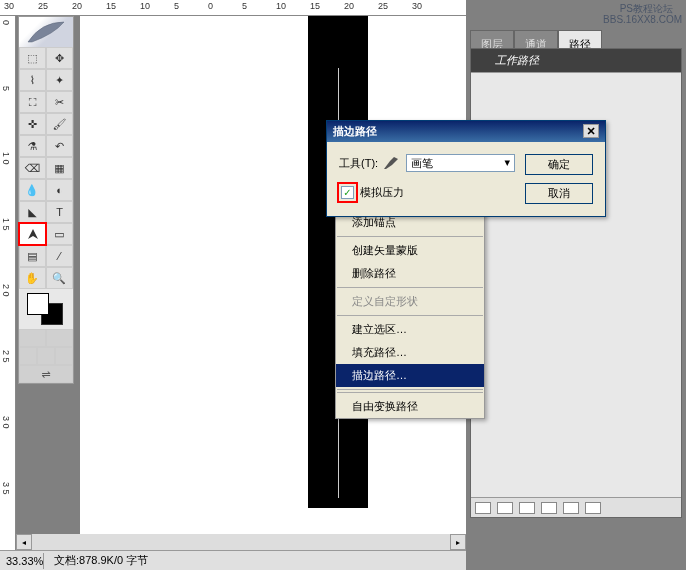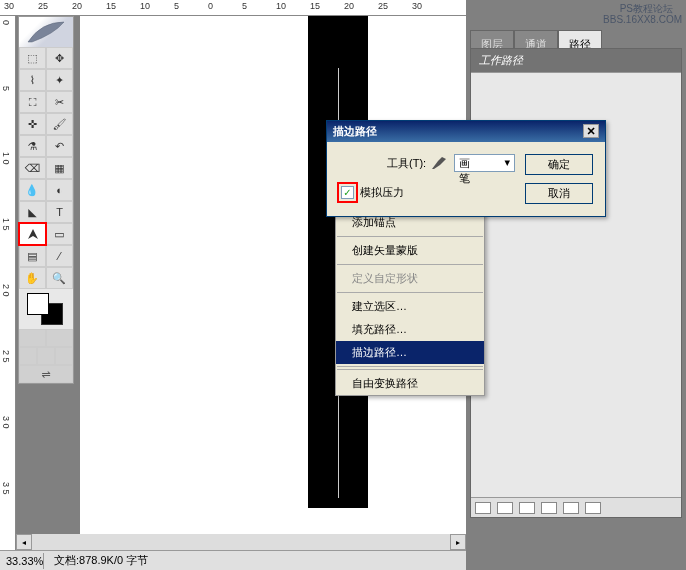--- a/index.html
+++ b/index.html
@@ -31,31 +31,31 @@
 .wline { position: absolute; top: 52px; left: 258px; width: 1px; height: 430px; background: #ccc; }
 
 
 .rpanel { position: absolute; top: 0; right: 0; width: 220px; height: 570px; background: #808080; z-index: 3; }
 .watermark { position: absolute; top: 2px; right: 13px; font-size: 10px; color: #4a5568; }
 .watermark2 { position: absolute; top: 14px; right: 4px; font-size: 10px; color: #4a5568; }
 .tabs { position: absolute; top: 30px; left: 4px; display: flex; gap: 0; }
 .tab { padding: 6px 10px; background: #888; color: #ddd; border: 1px solid #666; border-bottom: none; }
 .tab.active { background: #e8e8e8; color: #000; }
 .panel-body { position: absolute; top: 48px; left: 4px; width: 212px; height: 470px; background: #e8e8e8; border: 1px solid #666; }
-.path-item { background: #737373; color: #fff; font-style: italic; padding: 4px 8px; border-bottom: 1px solid #999; }
+.path-item { background: #404040; color: #fff; font-style: italic; padding: 4px 24px; border-bottom: 1px solid #999; }
 .panel-foot { position: absolute; bottom: 0; left: 0; width: 100%; height: 20px; background: #e0e0e0; border-top: 1px solid #999; display: flex; gap: 6px; align-items: center; padding: 0 4px; }
 .pf-icon { width: 16px; height: 12px; border: 1px solid #888; background: #fff; }
 
 
 .dialog { position: absolute; top: 120px; left: 326px; width: 280px; background: #ece9d8; border: 1px solid #003c74; z-index: 30; box-shadow: 2px 2px 4px rgba(0,0,0,0.3); }
 .dlg-title { background: linear-gradient(#0a246a, #3a6ea5); color: #fff; padding: 3px 6px; font-weight: bold; display: flex; justify-content: space-between; }
 .dlg-close { background: #e0e0e0; border: 1px solid #999; width: 16px; height: 14px; display: flex; align-items: center; justify-content: center; color: #000; }
 .dlg-body { padding: 12px; display: flex; gap: 10px; }
 .dlg-left { flex: 1; }
-.dlg-row { display: flex; align-items: center; gap: 4px; margin-bottom: 12px; margin-left: 48px; }
+.dlg-row { display: flex; align-items: center; gap: 4px; margin-bottom: 12px; }
 .dlg-row label { color: #000; }
 .brushicon { width: 20px; height: 16px; display: inline-block; }
 .dlg-select { border: 1px solid #7f9db9; background: #fff; padding: 1px 4px; flex: 1; display: flex; justify-content: space-between; height: 18px; gap: 33px; }
 .chk-wrap { display: flex; align-items: center; gap: 4px; }
 .chk-box { width: 13px; height: 13px; border: 1px solid #7f9db9; background: #fff; display: flex; align-items: center; justify-content: center; font-size: 10px; color: #21a121; }
 .chk-highlight { outline: 2px solid #f00; padding: 2px; }
 .dlg-right { display: flex; flex-direction: column; gap: 8px; }
 .btn { width: 68px; padding: 2px 0; background: #ece9d8; border: 1px solid #003c74; text-align: center; }
 
 
@@ -178,20 +178,21 @@
       <div class="pf-icon"></div>
       <div class="pf-icon"></div>
     </div>
   </div>
 </div>
 
 <div class="ctxmenu">
   <div class="mitem">添加锚点</div>
   <div class="msep"></div>
   <div class="mitem">创建矢量蒙版</div>
+  <div class="mitem">删除路径</div>
   <div class="msep"></div>
   <div class="mitem disabled">定义自定形状</div>
   <div class="msep"></div>
   <div class="mitem">建立选区…</div>
   <div class="mitem">填充路径…</div>
   <div class="mitem sel">描边路径…</div>
   <div class="msep"></div>
   <div class="msep"></div>
   <div class="mitem">自由变换路径</div>
 </div>

